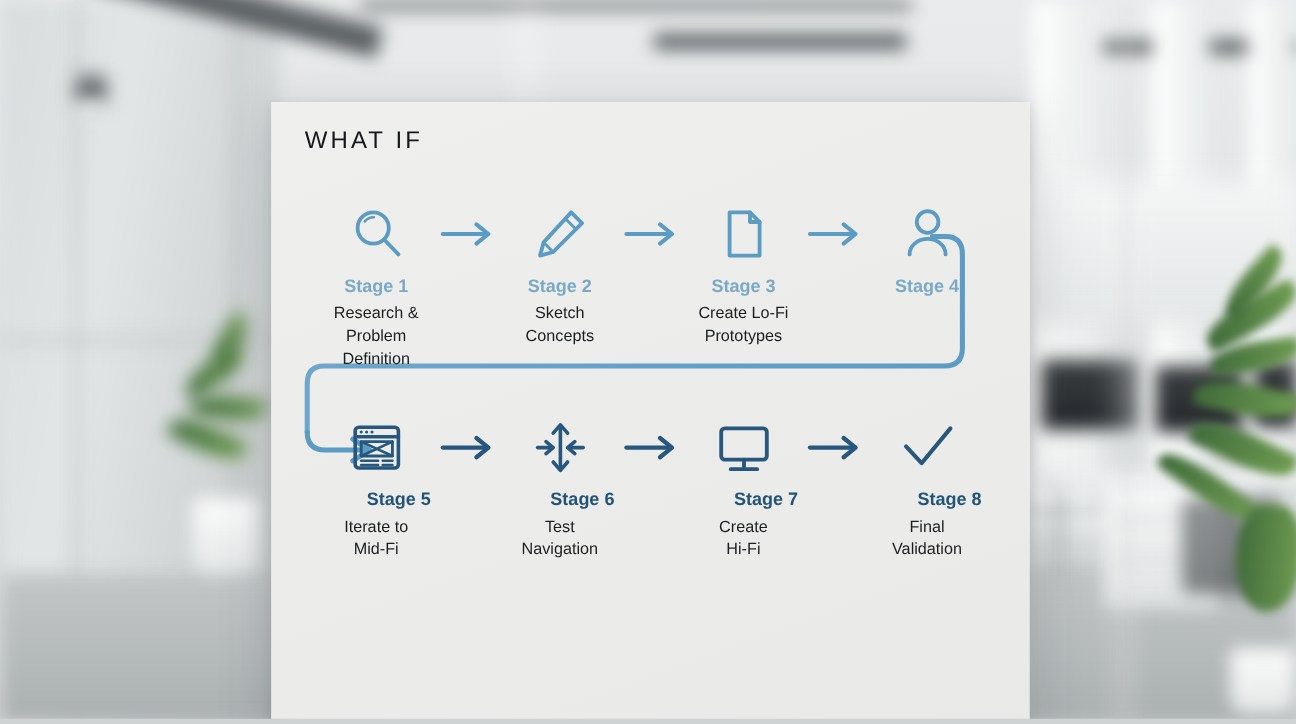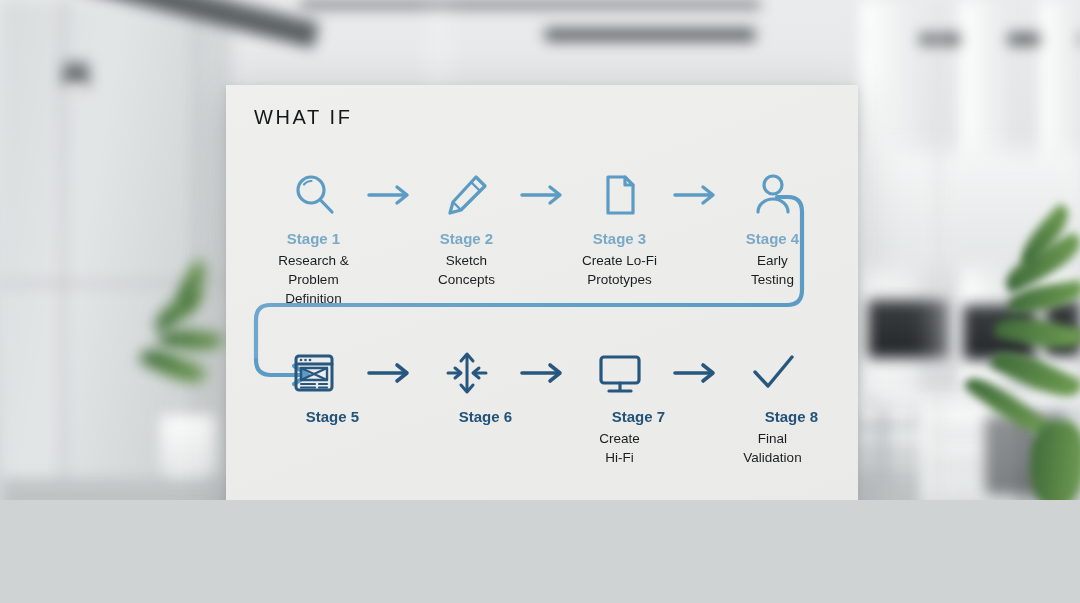--- a/index.html
+++ b/index.html
@@ -3,21 +3,21 @@
 <meta charset="utf-8">
 <style>
   html, body {
     margin: 0;
     padding: 0;
     background: #cfd3d4;
   }
   #stage {
     position: relative;
     width: 1080px;
-    height: 500px;
+    height: 599px;
     overflow: hidden;
     font-family: "Liberation Sans", sans-serif;
   }
 
   
   .bg {
     position: absolute;
     inset: 0;
     background: linear-gradient(180deg, #e9ebec 0%, #dfe2e3 45%, #cfd3d4 100%);
   }
@@ -297,22 +297,20 @@
       </div>
 
       <div class="node">
         <div class="icon-wrap">
           <svg width="50" height="50" viewBox="0 0 50 50" fill="none" stroke="#5b9bc4" stroke-width="3.2" stroke-linecap="round">
             <circle cx="25" cy="15" r="9"></circle>
             <path d="M10 42 A15 13 0 0 1 40 42"></path>
           </svg>
         </div>
         <div class="stage-label">Stage 4</div>
-        <div class="stage-desc">Early
-Testing</div>
       </div>
     </div>
 
     <div class="row row-bottom">
 
       <div class="node">
         <div class="icon-wrap">
           <svg width="50" height="50" viewBox="0 0 50 50" fill="none" stroke="#27567e" stroke-width="3" stroke-linecap="round" stroke-linejoin="round">
             <rect x="7" y="8" width="36" height="34" rx="3"></rect>
             <path d="M7 16 H43"></path>
@@ -321,20 +319,22 @@
             <circle cx="21" cy="12" r="1.3" fill="#27567e" stroke="none"></circle>
             <rect x="12" y="20" width="26" height="12" stroke-width="2.4"></rect>
             <path d="M12 20 L38 32 M38 20 L12 32" stroke-width="2.2"></path>
             <path d="M12 36 H26" stroke-width="2.2"></path>
             <path d="M30 36 H38" stroke-width="2.2"></path>
             <path d="M12 39.5 H26" stroke-width="2.2"></path>
             <path d="M30 39.5 H38" stroke-width="2.2"></path>
           </svg>
         </div>
         <div class="stage-label">Stage 5</div>
+        <div class="stage-desc">Iterate to
+Mid-Fi</div>
       </div>
 
       <div class="arrow">
         <svg width="48" height="22" viewBox="0 0 48 22" fill="none" stroke="#27567e" stroke-width="3.6" stroke-linecap="round" stroke-linejoin="round">
           <path d="M3 11 H40"></path>
           <path d="M31 3 L41 11 L31 19"></path>
         </svg>
       </div>
 
       <div class="node">
@@ -343,20 +343,22 @@
             <path d="M25 7 V43"></path>
             <path d="M19 13 L25 6 L31 13"></path>
             <path d="M19 37 L25 44 L31 37"></path>
             <path d="M6 25 H18"></path>
             <path d="M13 20 L19 25 L13 30"></path>
             <path d="M44 25 H32"></path>
             <path d="M37 20 L31 25 L37 30"></path>
           </svg>
         </div>
         <div class="stage-label">Stage 6</div>
+        <div class="stage-desc">Test
+Navigation</div>
       </div>
 
       <div class="arrow">
         <svg width="48" height="22" viewBox="0 0 48 22" fill="none" stroke="#27567e" stroke-width="3.6" stroke-linecap="round" stroke-linejoin="round">
           <path d="M3 11 H40"></path>
           <path d="M31 3 L41 11 L31 19"></path>
         </svg>
       </div>
 
       <div class="node">

